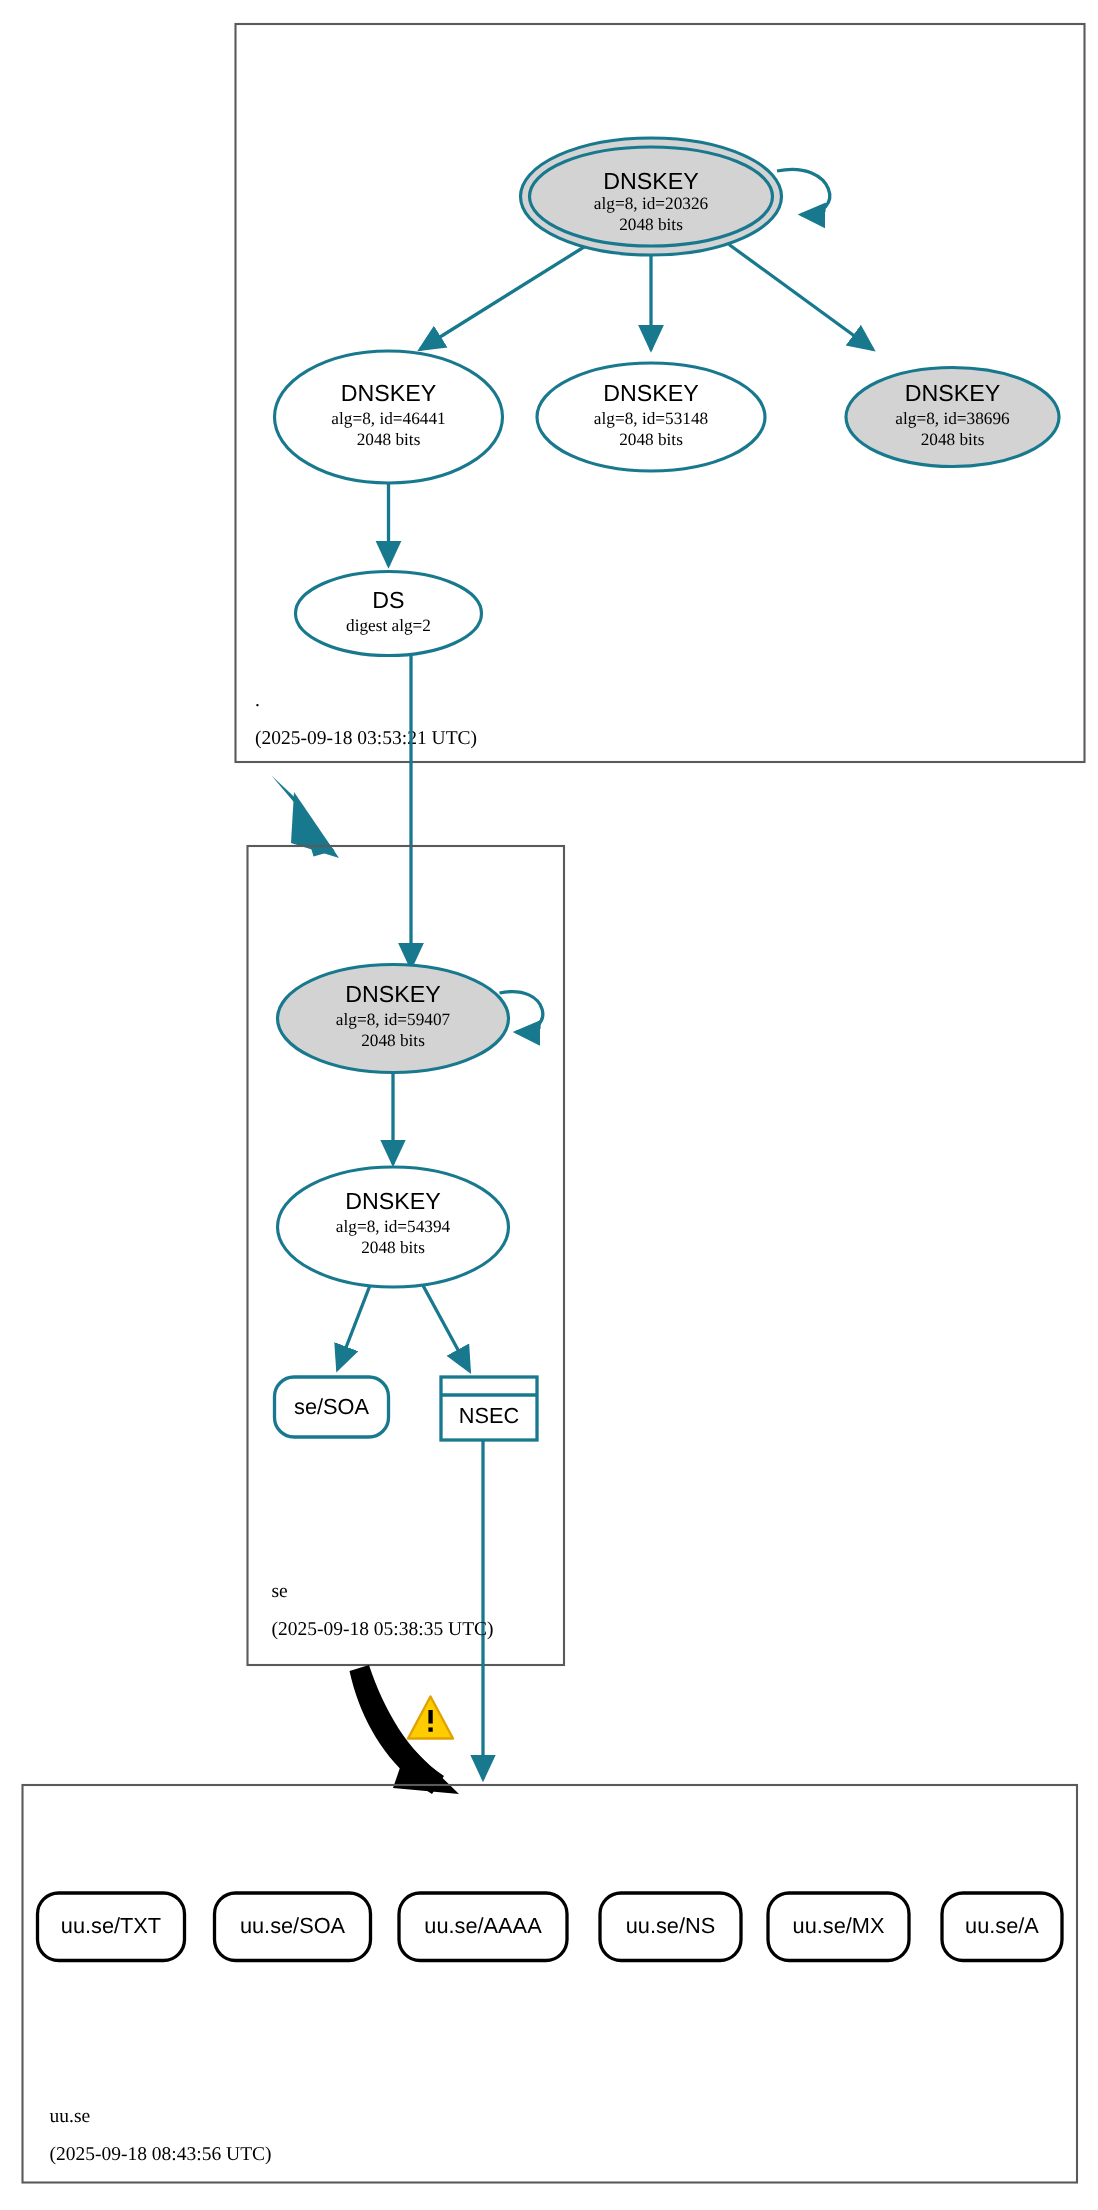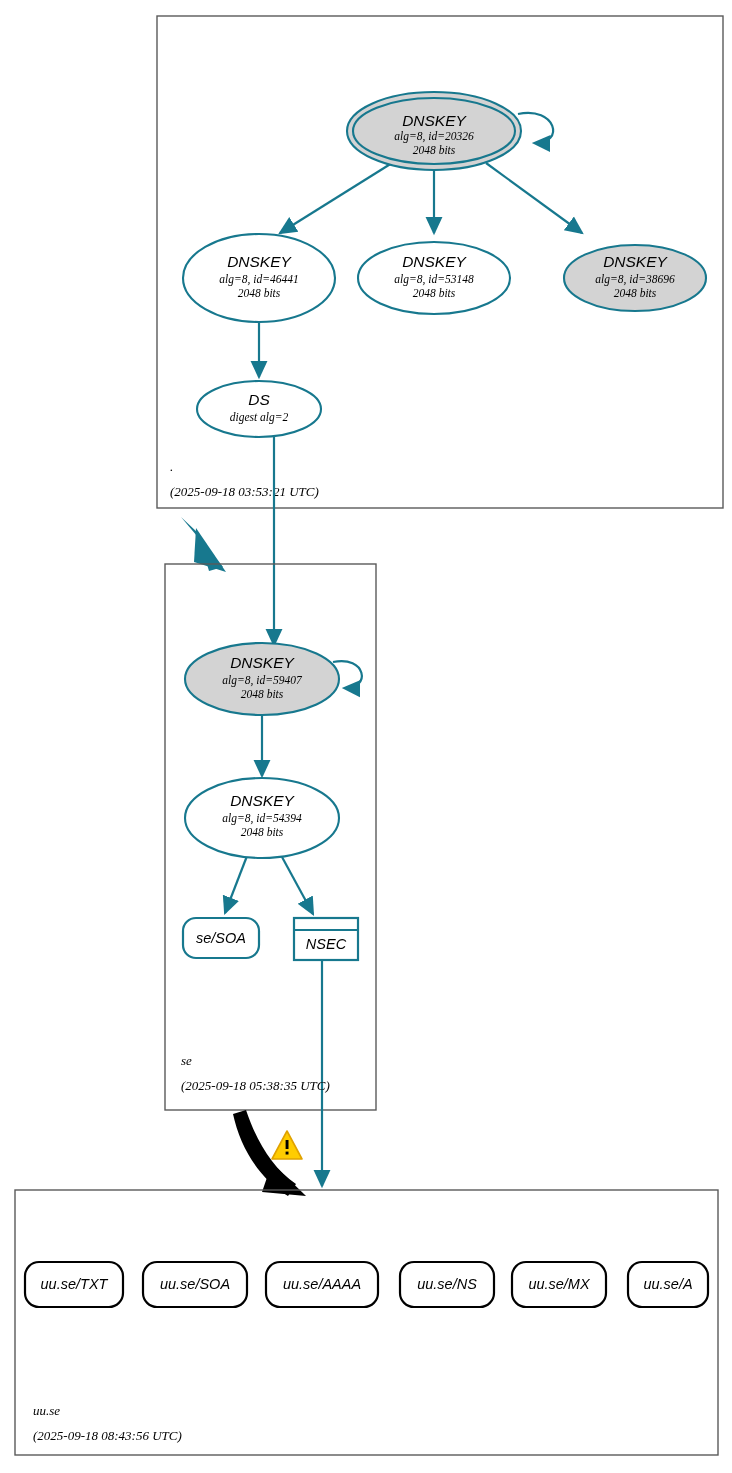--- a/index.html
+++ b/index.html
@@ -12,21 +12,20 @@
     width: 732px;
     height: 1473px;
     position: relative;
     overflow: hidden;
   }
   #stage {
     position: absolute;
     left: 0; top: 0;
     width: 732px;
     height: 1167px;
-    font-style: italic;
   }
   svg.canvas {
     position: absolute;
     left: 0; top: 0;
     width: 732px;
     height: 1473px;
     display: block;
   }
   text { dominant-baseline: middle; }
   .zone-box {

